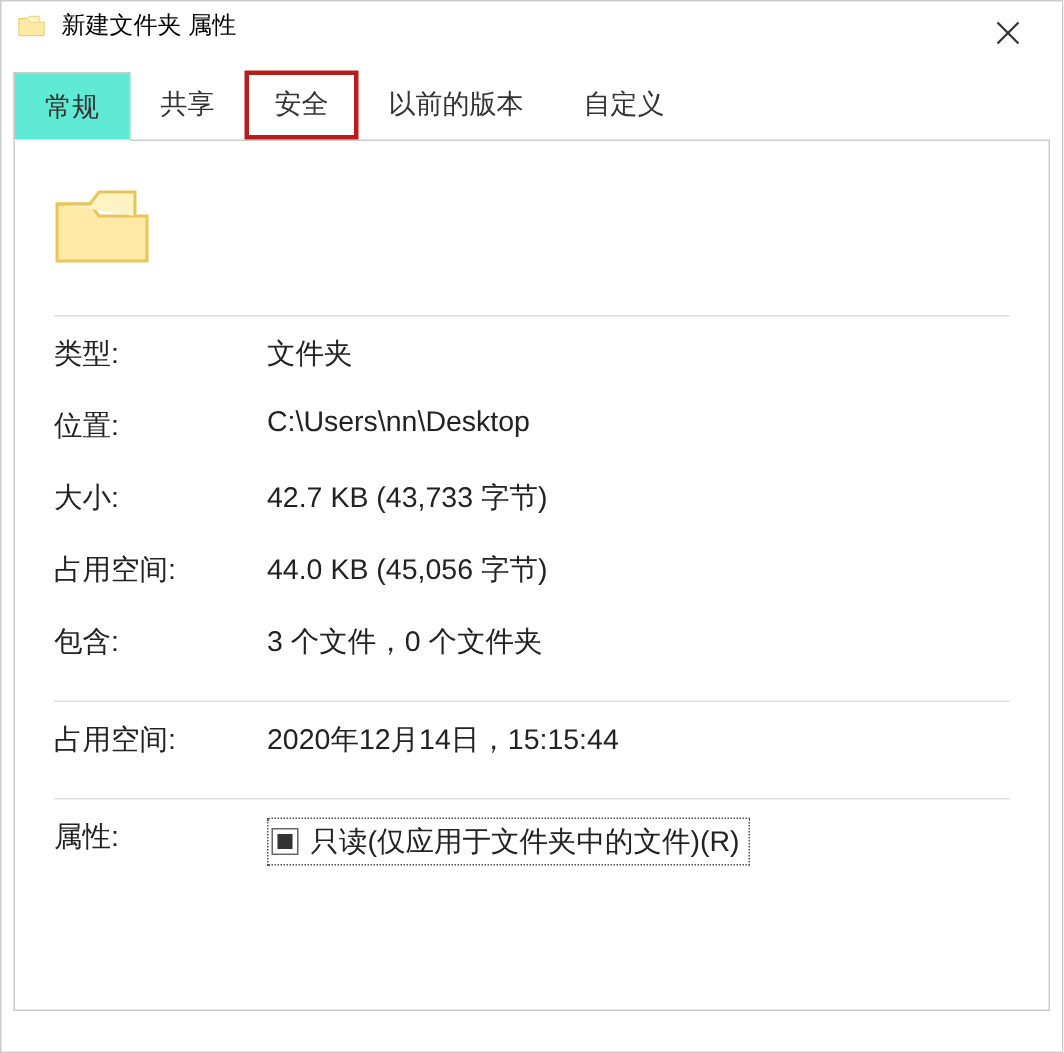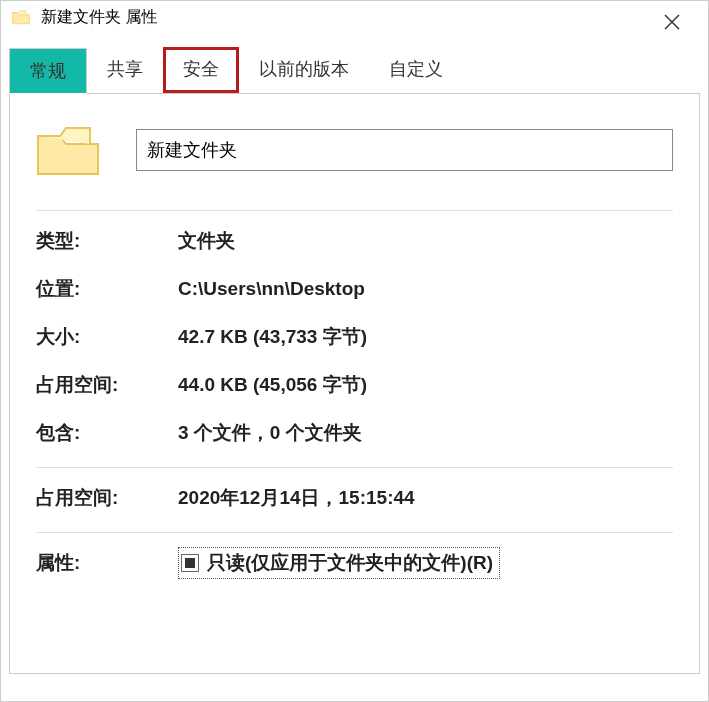--- a/index.html
+++ b/index.html
@@ -8,32 +8,32 @@
     .window { width: 100%; height: 100%; border: 1px solid #ccc; display: flex; flex-direction: column; }
     .titlebar { display: flex; padding: 6px 10px; height: 40px; }
     .titlebar .icon-slot { width: 20px; height: 20px; margin-right: 10px; display: flex; align-items: center; justify-content: center; }
     .title-text { font-size: 16px; color: #000; flex: 1; }
     .close-btn { width: 40px; height: 30px; display: flex; align-items: center; justify-content: center; cursor: pointer; font-size: 18px; color: #333; margin-right: 6px; }
 
     .panel { flex: 1; padding: 6px 8px 12px 8px; }
     .tabs-wrap { position: relative; }
     .tabs { display: flex; border-bottom: 1px solid #ccc; }
     .tab { padding: 10px 20px; font-size: 18px; color: #333; cursor: pointer; position: relative; }
-    .tab.active { border: 1px solid #ccc; border-bottom: 1px solid #fff; background: #14b8a6; position: relative; top: 1px; }
+    .tab.active { border: 1px solid #ccc; border-bottom: 1px solid #fff; background: #5eead4; position: relative; top: 1px; }
     .tab.highlighted-box { border: 3px solid #b91c1c; padding: 7px 17px; }
 
     .tabbody { border: 1px solid #ccc; border-top: none; padding: 24px 26px; height: 580px; overflow: hidden; }
 
     .header-row { display: flex; align-items: center; margin-bottom: 28px; }
     .big-icon { width: 64px; height: 64px; margin-right: 36px; display: flex; align-items: center; justify-content: center; }
     .name-input { flex: 1; height: 42px; border: 1px solid #888; font-size: 18px; padding: 4px 10px; }
 
     .divider { border: none; border-top: 1px solid #ddd; margin: 10px 0 6px 0; }
 
-    .kv { display: flex; align-items: center; min-height: 48px; padding: 6px 0; font-weight: bold; }
+    .kv { display: flex; align-items: flex-start; min-height: 48px; padding: 6px 0; }
     .kv .label { width: 142px; font-size: 19px; color: #222; }
     .kv .value { font-size: 19px; color: #222; }
 
     .attr-row .checkbox-wrap { display: inline-flex; align-items: center; border: 1px dotted #555; padding: 2px 6px 2px 2px; }
     .attr-row .tri-check {
       width: 18px; height: 18px; border: 1px solid #666; margin-right: 8px;
       display: inline-flex; align-items: center; justify-content: center; background: #fff;
     }
     .attr-row .tri-check .inner { width: 10px; height: 10px; background: #333; }
     .attr-row .cb-label { font-size: 19px; color: #222; }
@@ -74,21 +74,20 @@
 
       <div class="tabbody">
 
         <div class="header-row">
           <span class="big-icon">
             <svg class="folder-svg" viewBox="0 0 64 52">
               <path d="M2 12 L24 12 L30 20 L62 20 L62 50 L2 50 Z" fill="#ffe9a6" stroke="#e6c65a" stroke-width="2"></path>
               <path d="M2 12 L24 12 L30 4 L54 4 L54 20" fill="#fff3c4" stroke="#e6c65a" stroke-width="2"></path>
             </svg>
           </span>
-          <input class="name-input" type="text" value="新建文件夹" style="">
         </div>
 
         <hr class="divider">
 
         <div class="kv">
           <div class="label">类型:</div>
           <div class="value">文件夹</div>
         </div>
 
         <div class="kv">

